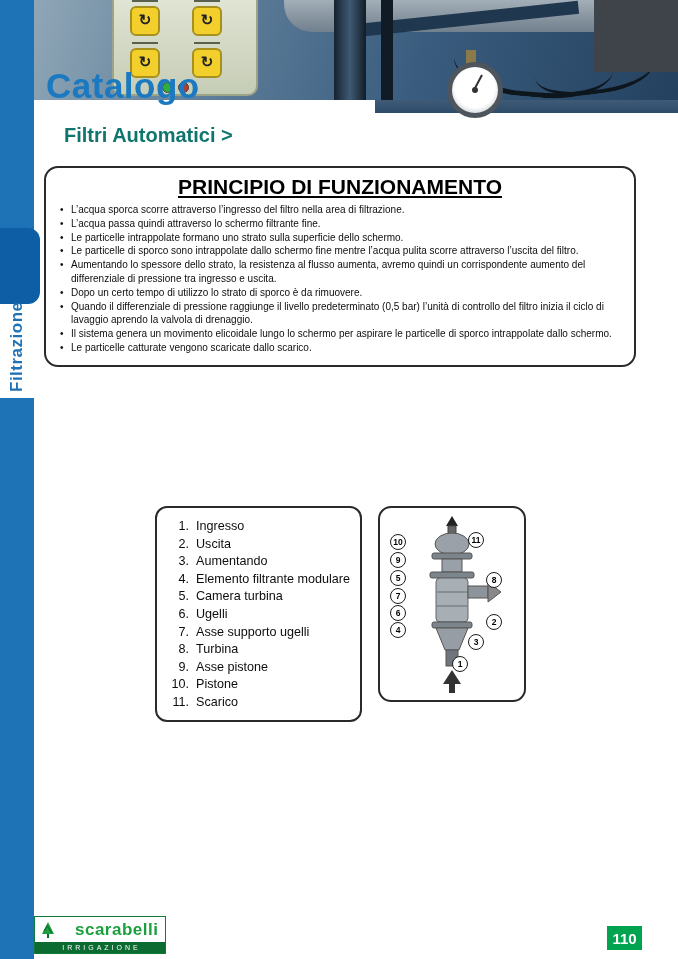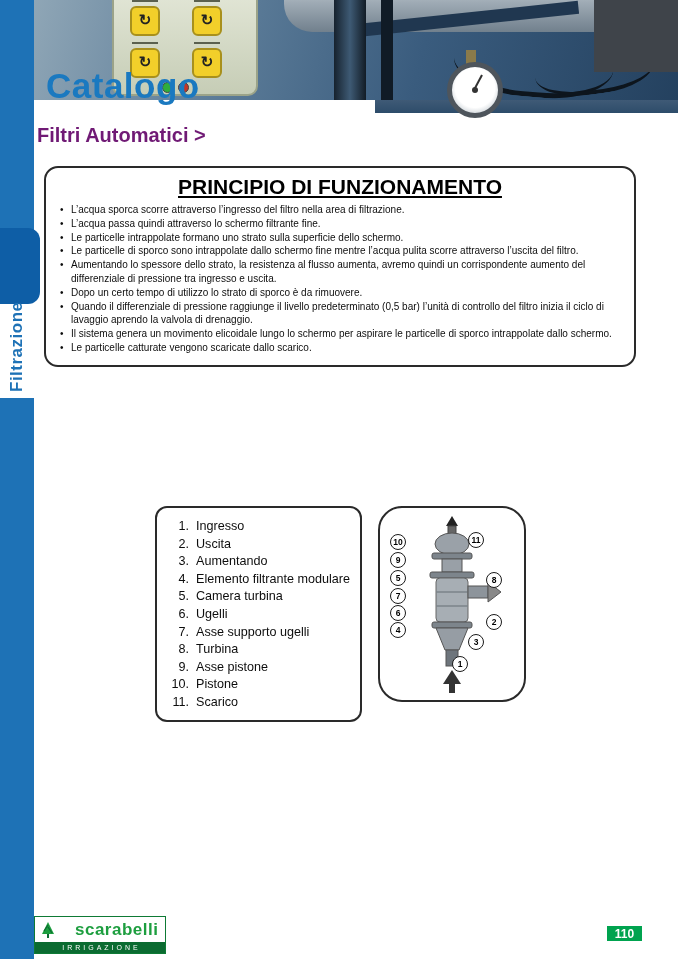--- a/index.html
+++ b/index.html
@@ -37,51 +37,51 @@
 
   
   .strip-top{position:absolute;left:0;top:0;width:34px;height:230px;background:#1e72b6;}
   .strip-bottom{position:absolute;left:0;top:398px;width:34px;height:561px;background:#1e72b6;}
   .sidebar-tab{position:absolute;left:0;top:228px;width:40px;height:76px;background:#0e5ea6;border-radius:0 12px 12px 0;}
   .sidebar-label{position:absolute;left:3px;top:298px;width:28px;height:98px;display:flex;align-items:center;justify-content:center;
     writing-mode:vertical-rl;transform:rotate(180deg);font-weight:bold;font-size:17px;color:#1e72b6;letter-spacing:.5px;}
 
   
   .page-title{position:absolute;left:46px;top:66px;font-size:35px;font-weight:bold;color:#1a79c0;letter-spacing:.5px;}
-  .page-subtitle{position:absolute;left:37px;top:124px;font-size:20px;font-weight:bold;color:#701a75;}
+  .page-subtitle{position:absolute;left:64px;top:124px;font-size:20px;font-weight:bold;color:#0f766e;}
 
   
   .principle-box{position:absolute;left:44px;top:166px;width:592px;box-sizing:border-box;
     border:2px solid #2a2a2a;border-radius:14px;padding:7px 14px 10px 14px;background:#fff;}
   .principle-title{text-align:center;font-weight:bold;font-size:21px;color:#000;
     text-decoration:underline;text-underline-offset:2px;margin:0 0 4px 0;}
   .principle-list{list-style:none;margin:0;padding:0;}
   .principle-list li{position:relative;padding-left:11px;font-size:10px;line-height:1.38;color:#0d0d0d;}
   .principle-list li::before{content:"•";position:absolute;left:0;top:0;}
 
   
   .legend-box{position:absolute;left:155px;top:506px;width:207px;box-sizing:border-box;min-height:196px;
     border:2px solid #2a2a2a;border-radius:12px;padding:10px 10px 8px 8px;background:#fff;}
   .legend-row{display:flex;font-size:12.6px;line-height:1.28;color:#0d0d0d;margin-bottom:1.5px;}
   .legend-num{width:24px;text-align:right;margin-right:7px;flex:none;}
 
   
   .diagram-box{position:absolute;left:378px;top:506px;width:148px;height:196px;box-sizing:border-box;
-    border:2px solid #2a2a2a;border-radius:24px;background:#fff;}
+    border:2px solid #2a2a2a;border-radius:13px;background:#fff;}
   .device-svg{position:absolute;left:22px;top:6px;}
   .callout{position:absolute;width:14px;height:14px;border:1.5px solid #1a1a1a;border-radius:50%;background:#fff;
     font-size:8.5px;font-weight:bold;color:#000;display:flex;align-items:center;justify-content:center;z-index:3;}
 
   
   .logo-box{position:absolute;left:34px;top:916px;width:132px;background:#fff;border:1px solid #0e7a35;box-sizing:border-box;}
   .logo-top{display:flex;align-items:center;gap:20px;padding:3px 6px 2px 6px;}
   .brand-name{color:#1d9e3f;font-weight:bold;font-size:17px;letter-spacing:.5px;}
   .logo-bottom{background:#0b6b31;color:#fff;font-size:7px;letter-spacing:3px;text-align:center;padding:2px 0 2px 3px;}
-  .page-badge{position:absolute;left:607px;top:926px;width:35px;height:15px;background:#00a34f;color:#fff;
-    font-size:12px;font-weight:bold;display:flex;align-items:center;justify-content:center;}
+  .page-badge{position:absolute;left:607px;top:926px;width:35px;height:24px;background:#00a34f;color:#fff;
+    font-size:15px;font-weight:bold;display:flex;align-items:center;justify-content:center;}
 </style>
 </head>
 <body>
 
 <div class="page">
 
   <div class="photo-main">
     <div class="tank"></div>
     <div class="pipe-diag"></div>
     <div class="pipe-v1"></div>

